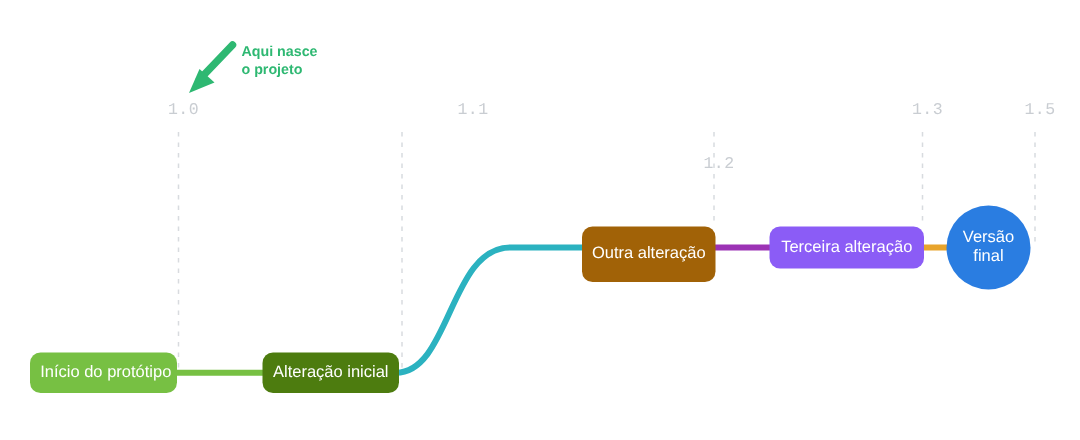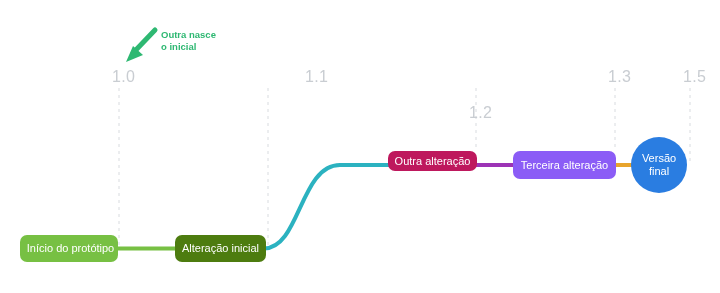--- a/index.html
+++ b/index.html
@@ -19,23 +19,23 @@
   }
   svg.layer {
     position: absolute;
     left: 0;
     top: 0;
     width: 720px;
     height: 293px;
   }
   .tick-label {
     position: absolute;
-    font-size: 16px;
+    font-size: 11px;
     color: #c9cdd2;
-    font-family: Liberation Sans, sans-serif;
+    font-family: Liberation Mono, monospace;
     letter-spacing: 0.3px;
     white-space: nowrap;
   }
   .node {
     position: absolute;
     display: flex;
     align-items: center;
     justify-content: center;
     color: #ffffff;
     font-size: 11px;
@@ -88,39 +88,39 @@
       <line x1="614" y1="165" x2="636" y2="165" stroke="#e8a42c" stroke-width="4"></line>
     </g>
 
     <g>
       <line x1="155" y1="30" x2="133" y2="53" stroke="#2eb872" stroke-width="5" stroke-linecap="round"></line>
       <path d="M 126 62 L 143 55 L 133 46 Z" fill="#2eb872"></path>
     </g>
   </svg>
 
   <div class="annotation" style="left:161px; top:29px; color:#2eb872;">
-    <div>Outra nasce</div>
-    <div>o inicial</div>
+    <div>Aqui nasce</div>
+    <div>o projeto</div>
   </div>
 
   <div class="tick-label" style="left:112px; top:68px;">1.0</div>
   <div class="tick-label" style="left:261px; top:68px;margin-left:44px;">1.1</div>
   <div class="tick-label" style="left:469px; top:68px;margin-top:36px;">1.2</div>
   <div class="tick-label" style="left:608px; top:68px;">1.3</div>
   <div class="tick-label" style="left:683px; top:68px;">1.5</div>
 
   <div class="node pill" style="left:20px; top:235px; width:98px; height:27px; background:#77c043;padding-left:12px;">
     <span>Início do protótipo</span>
   </div>
 
   <div class="node pill" style="left:175px; top:235px; width:91px; height:27px; background:#4d7c0f;">
     <span>Alteração inicial</span>
   </div>
 
-  <div class="node pill" style="left:388px; top:151px; width:89px; height:20px; background:#be185d;text-align:center;">
+  <div class="node pill" style="left:388px; top:151px; width:89px; height:37px; background:#a16207;text-align:center;">
     <span>Outra alteração</span>
   </div>
 
   <div class="node pill" style="left:513px; top:151px; width:103px; height:28px; background:#8b5cf6;">
     <span>Terceira alteração</span>
   </div>
 
   <div class="node circle" style="left:631px; top:137px; width:56px; height:56px; background:#2a7de1;">
     <span>Versão</span>
     <span>final</span>

